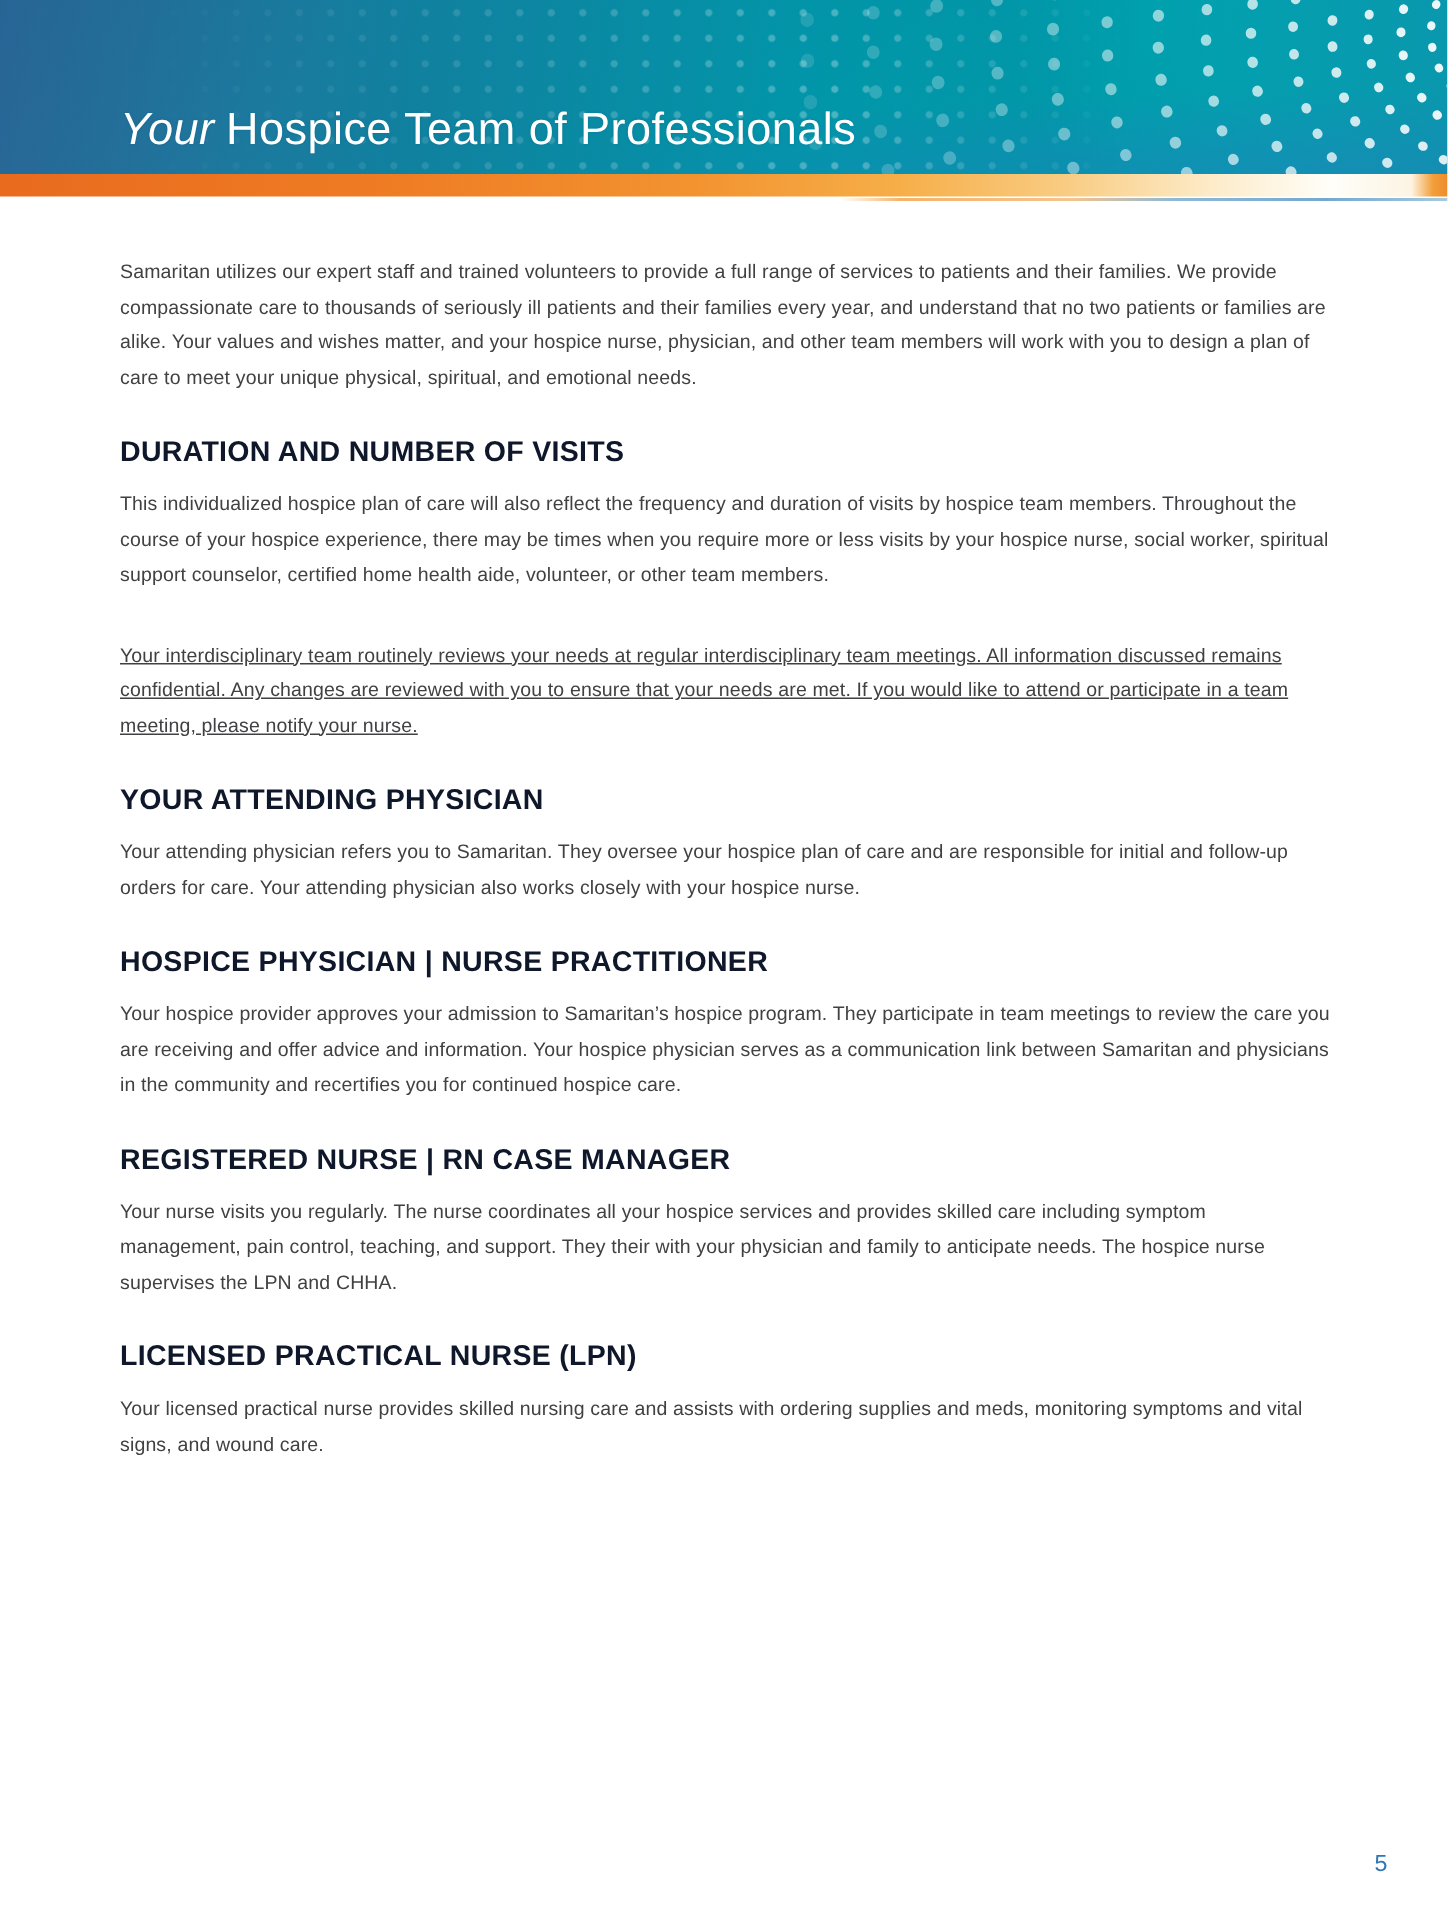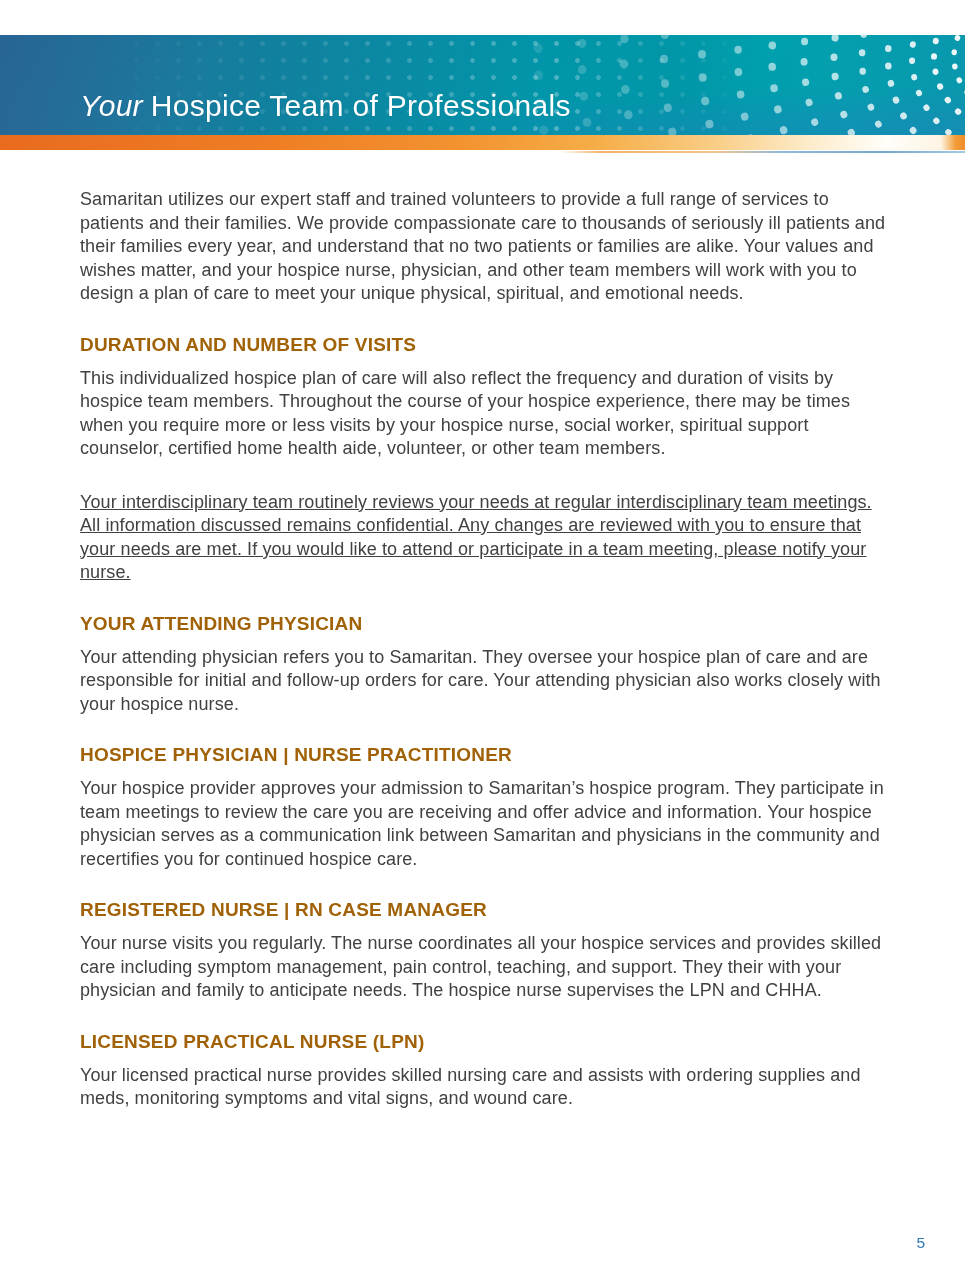--- a/index.html
+++ b/index.html
@@ -7,24 +7,23 @@
     width: 965px; height: 1280px;
     background: #ffffff;
     font-family: "Liberation Sans", sans-serif;
     overflow: hidden;
     position: relative;
   }
 
   
   .header {
     position: relative;
-    height: 100px;
+    height: 116px;
     background: linear-gradient(97deg, #2f6f9e 0%, #11809f 28%, #0295a9 55%, #00a3b0 78%, #0a97ad 100%);
     overflow: hidden;
-    margin-top: 35px;
   }
   .header::before { 
     content: "";
     position: absolute; inset: 0;
     background:
       linear-gradient(115deg, rgba(15,70,120,0.25) 0%, rgba(15,70,120,0) 22%),
       radial-gradient(ellipse at 88% 125%, rgba(43,120,190,0.55), rgba(43,120,190,0) 42%),
       linear-gradient(70deg, rgba(0,0,0,0) 55%, rgba(0,125,150,0.22) 70%, rgba(0,0,0,0) 85%);
     pointer-events: none;
   }
@@ -61,31 +60,31 @@
                 rgba(240,170,95,0.7) 38%, #8fb9d6 55%, #74a9cf 80%, #a6c9e0 100%);
   }
 
   
   .content {
     padding: 38px 77px 0 80px;
     color: #414042;
   }
   .para {
     margin: 0;
-    font-size: 18px;
+    font-size: 13px;
     line-height: 23.5px;
     letter-spacing: 0.1px;
   }
   .para + .para { margin-top: 30px; text-decoration: underline; }
   .section-heading {
     margin: 27px 0 11px 0;
     font-size: 19px;
     line-height: 23px;
     font-weight: bold;
-    color: #a16207;
+    color: #0f172a;
     letter-spacing: 0.2px;
   }
 
   
   .page-number {
     position: absolute;
     right: 40px; bottom: 28px;
     color: #2e77b5;
     font-size: 15.5px;
   }

